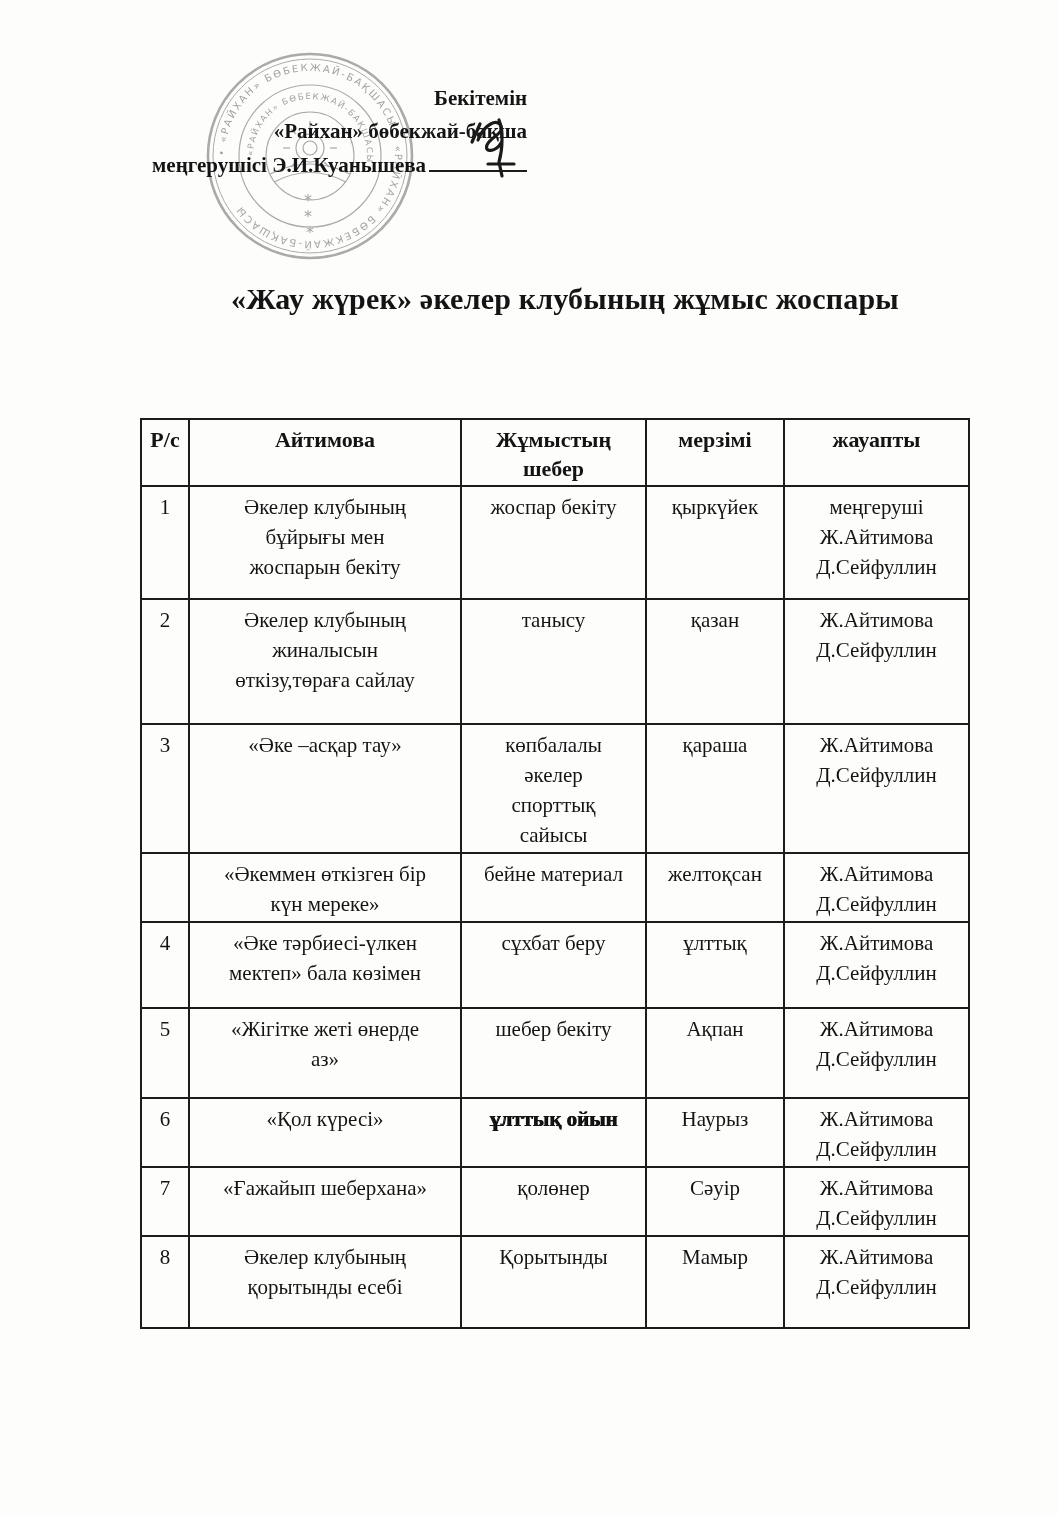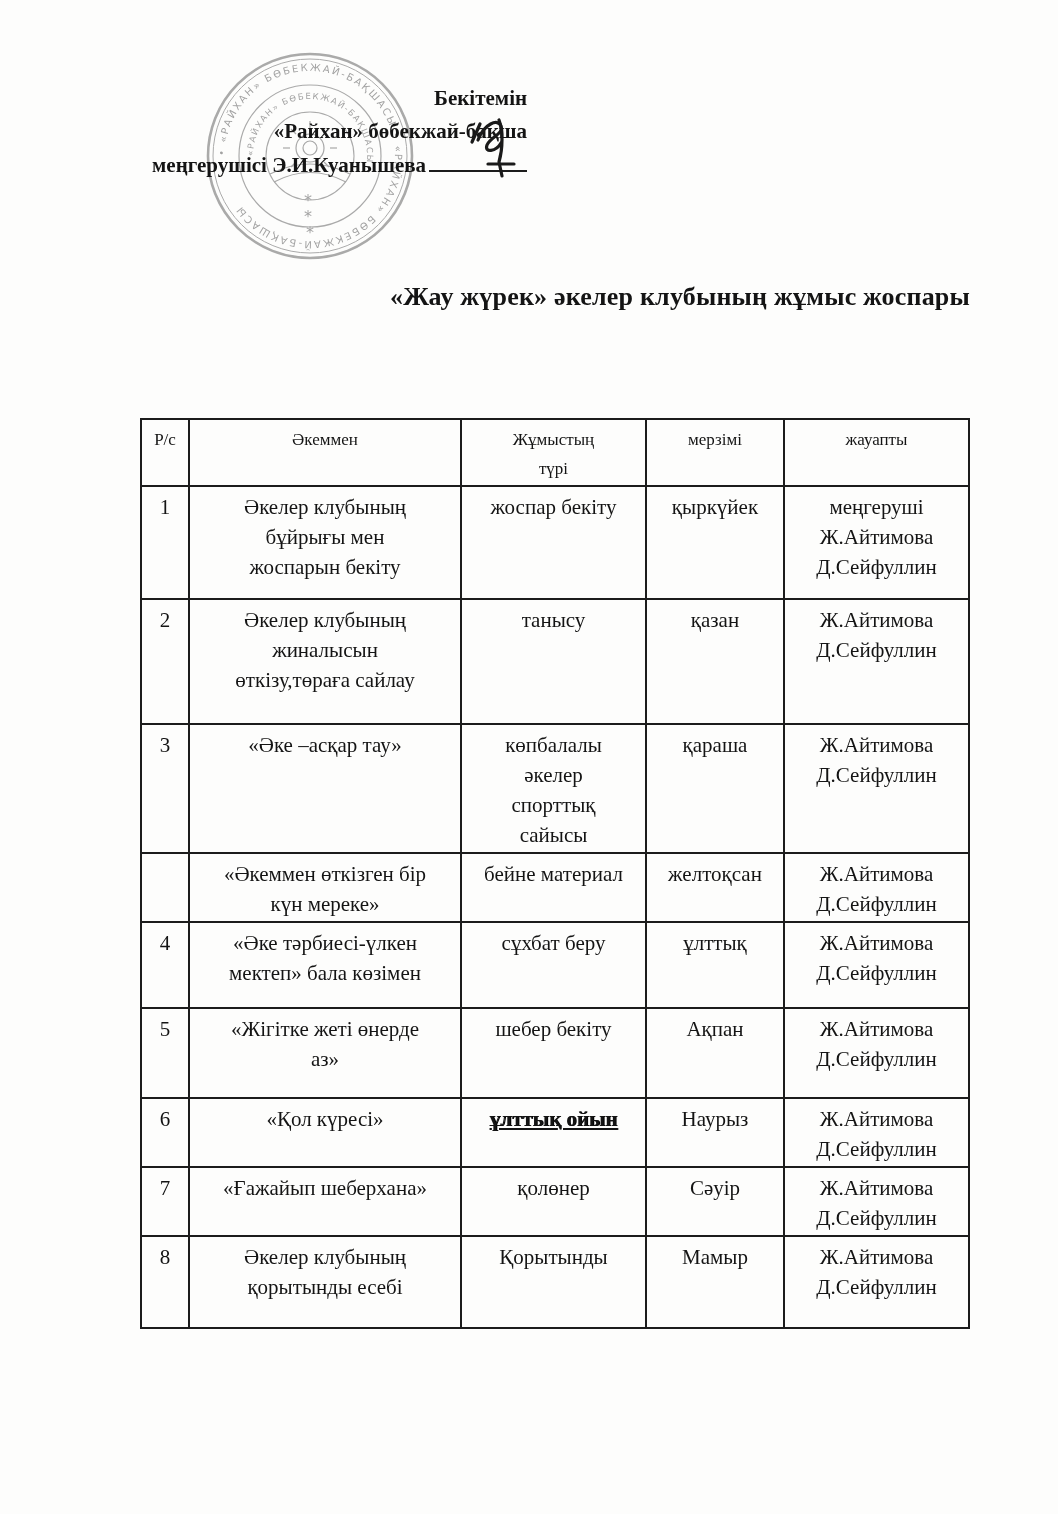--- a/index.html
+++ b/index.html
@@ -23,38 +23,38 @@
     border-bottom:2.5px solid #1c1c1c;margin-left:3px;
     vertical-align:baseline;
   }
   
   .stamp{position:absolute;left:204px;top:50px;z-index:1;opacity:.92;}
   
   .signature{position:absolute;left:458px;top:108px;z-index:4;}
   
   .title{
     position:absolute;left:160px;top:282px;width:810px;z-index:2;
-    text-align:right;font-weight:bold;font-size:26px;letter-spacing:.2px;
+    text-align:center;font-weight:bold;font-size:30px;letter-spacing:.2px;
   }
   
   table.plan{
     position:absolute;left:140px;top:418px;z-index:2;
     width:828px;border-collapse:collapse;table-layout:fixed;
     font-size:21px;
   }
   table.plan th, table.plan td{
     border:2px solid #1c1c1c;
     vertical-align:top;text-align:center;
     padding:5px 6px 2px 6px;
     white-space:pre-line;
     line-height:30px;
     overflow:hidden;
   }
-  table.plan th{font-size:17px;font-weight:normal;line-height:29px;border-radius:10px;}
-  td.overprint{font-weight:bold;text-shadow:.8px 0 0 #000;text-decoration:underline;}
+  table.plan th{font-size:22px;font-weight:bold;line-height:29px;border-radius:10px;}
+  td.overprint{font-weight:bold;text-shadow:.8px 0 0 #000;}
 </style>
 </head>
 <body>
 
 <div class="sheet">
 
   <svg class="stamp" width="212" height="212" viewBox="0 0 212 212">
     <defs>
       <path id="ringOuter" d="M106,106 m-85,0 a85,85 0 1,1 170,0 a85,85 0 1,1 -170,0"></path>
       <path id="ringInner" d="M106,106 m-57,0 a57,57 0 1,1 114,0 a57,57 0 1,1 -114,0"></path>
@@ -117,23 +117,23 @@
     <colgroup>
       <col style="width:48px">
         <col style="width:272px">
         <col style="width:185px">
       <col style="width:138px">
         <col style="width:185px">
     </colgroup>
     <tbody>
         <tr style="height:62px">
       <th>Р/с</th>
-      <th>Әкеммен</th>
+      <th>Айтимова</th>
       <th>Жұмыстың
-түрі</th>
+шебер</th>
       <th>мерзімі</th>
       <th>жауапты</th>
     </tr>
     <tr style="height:113px">
       <td>1</td>
       <td>Әкелер клубының
 бұйрығы мен
 жоспарын бекіту</td>
       <td>жоспар бекіту</td>
       <td>қыркүйек</td>

